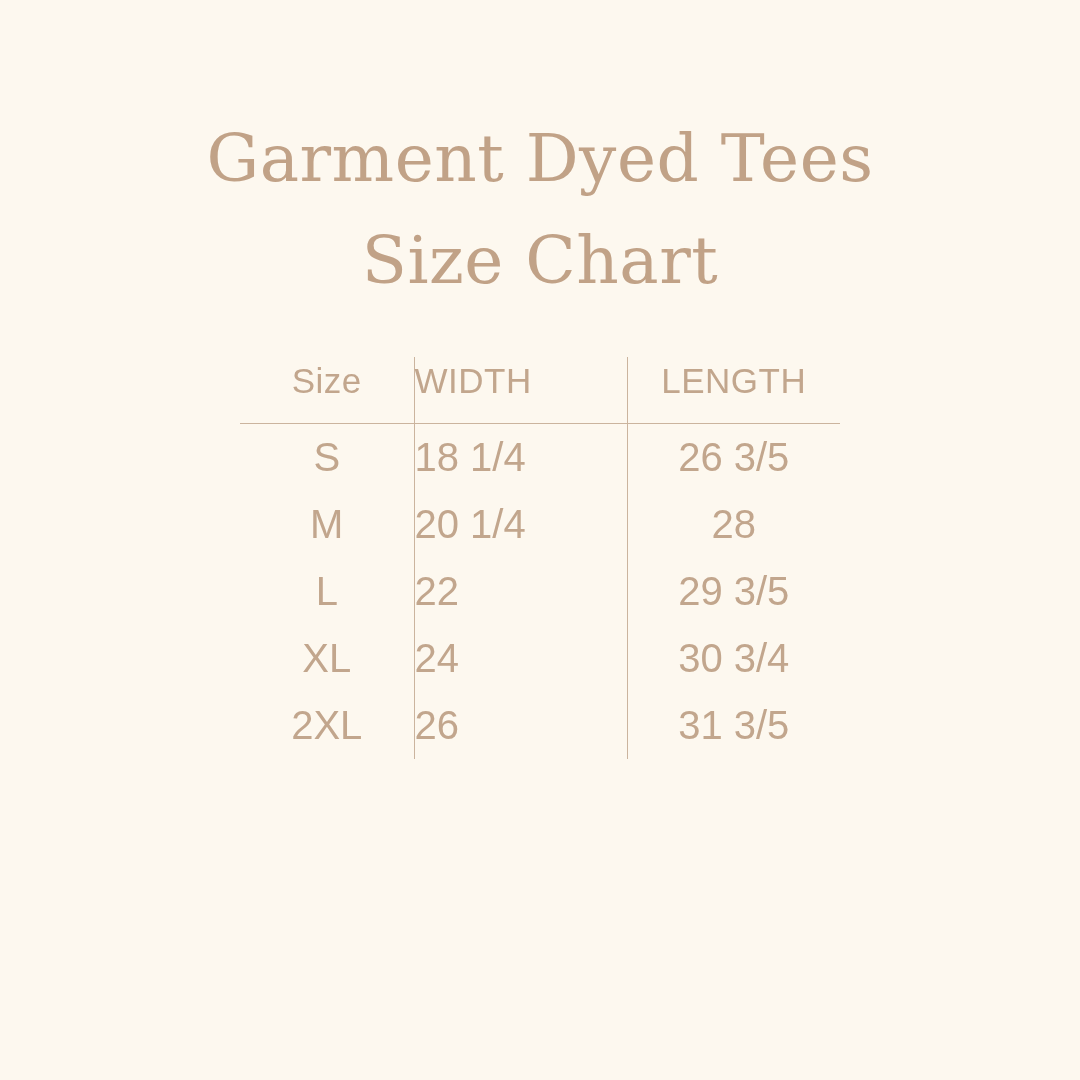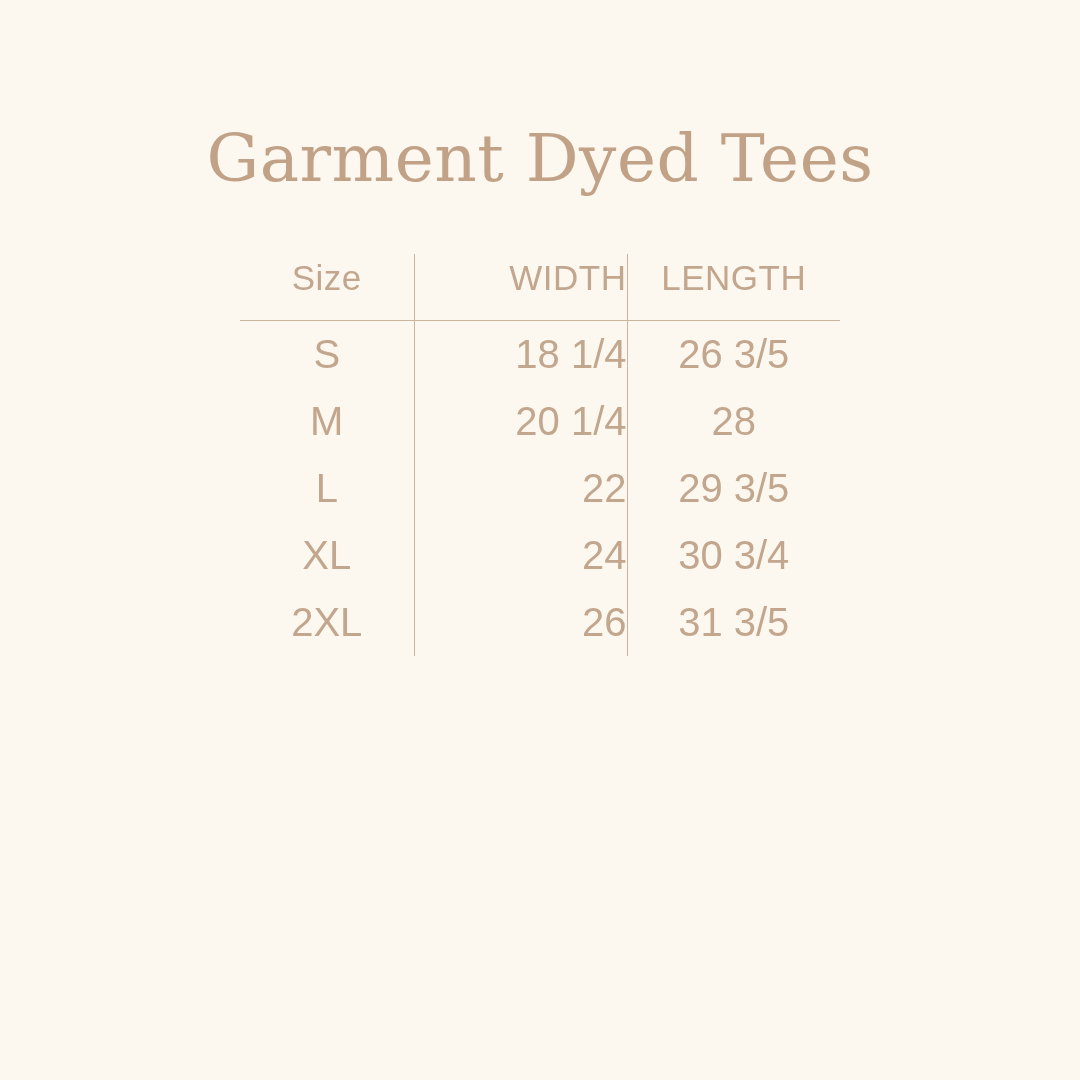--- a/index.html
+++ b/index.html
@@ -65,21 +65,21 @@
     font-weight: 300;
   }
   table.size-chart th.col-size,
   table.size-chart td.col-size {
     width: 29%;
     text-align: center;
   }
   table.size-chart th.col-width,
   table.size-chart td.col-width {
     width: 35.5%;
-    text-align: right;
+    text-align: left;
     border-left: 1.6px solid #cbb49e;
   }
   table.size-chart th.col-length,
   table.size-chart td.col-length {
     width: 35.5%;
     text-align: center;
     border-left: 1.6px solid #cbb49e;
   }
   table.size-chart thead th.col-width,
   table.size-chart thead th.col-length {
@@ -94,20 +94,21 @@
     text-align: center;
   }
 </style>
 </head>
 <body>
 
 <div class="page">
 
   <div class="title-block">
     <span class="title-line">Garment Dyed Tees</span>
+    <span class="title-line">Size Chart</span>
   </div>
 
   <div class="table-wrap">
     <table class="size-chart">
       <thead>
         <tr>
           <th class="col-size">Size</th>
           <th class="col-width">WIDTH</th>
           <th class="col-length">LENGTH</th>
         </tr>

